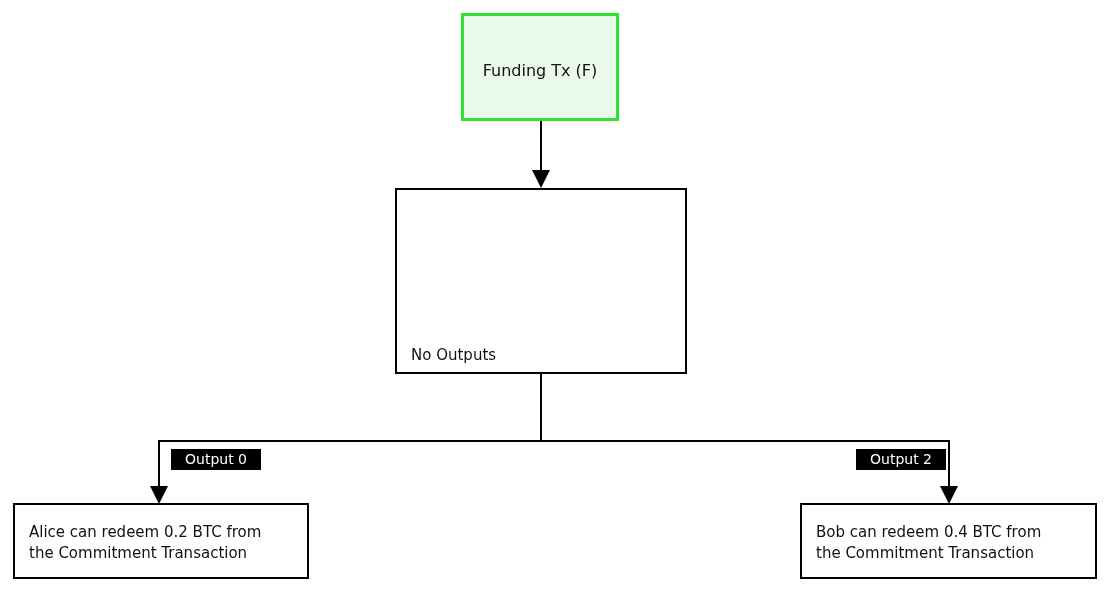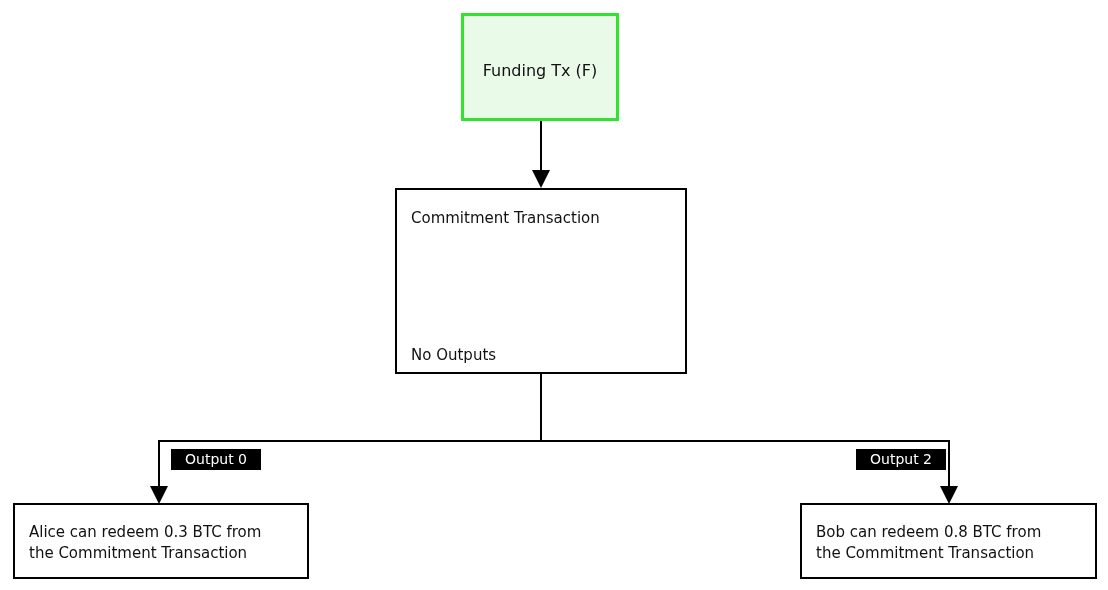--- a/index.html
+++ b/index.html
@@ -120,38 +120,37 @@
 <div id="canvas">
 
   <div class="node" id="funding-node">
     <div class="node-text">Funding Tx (F)</div>
   </div>
 
   <div class="line vline" style="left:540px; top:121px; height:52px;"></div>
   <div class="arrow-down" style="left:532px; top:170px;"></div>
 
   <div class="node" id="commitment-node">
-    <div class="node-text title-text">Commitment Transaction</div>
     <div class="node-text locktime-text">No Outputs</div>
   </div>
 
   <div class="line vline" style="left:540px; top:374px; height:68px;"></div>
   <div class="line hline" style="left:158px; top:440px; width:792px;"></div>
 
   <div class="line vline" style="left:158px; top:440px; height:50px;"></div>
   <div class="arrow-down" style="left:150px; top:486px;"></div>
   <div class="edge-label" id="label-output-0">Output 0</div>
 
   <div class="line vline" style="left:948px; top:440px; height:50px;"></div>
   <div class="arrow-down" style="left:940px; top:486px;"></div>
   <div class="edge-label" id="label-output-1">Output 2</div>
 
   <div class="node" id="alice-node">
-    <div class="node-text">Alice can redeem 0.3 BTC from
+    <div class="node-text">Alice can redeem 0.2 BTC from
 the Commitment Transaction</div>
   </div>
 
   <div class="node" id="bob-node">
-    <div class="node-text">Bob can redeem 0.8 BTC from
+    <div class="node-text">Bob can redeem 0.4 BTC from
 the Commitment Transaction</div>
   </div>
 
 </div>
 
 </body></html>

